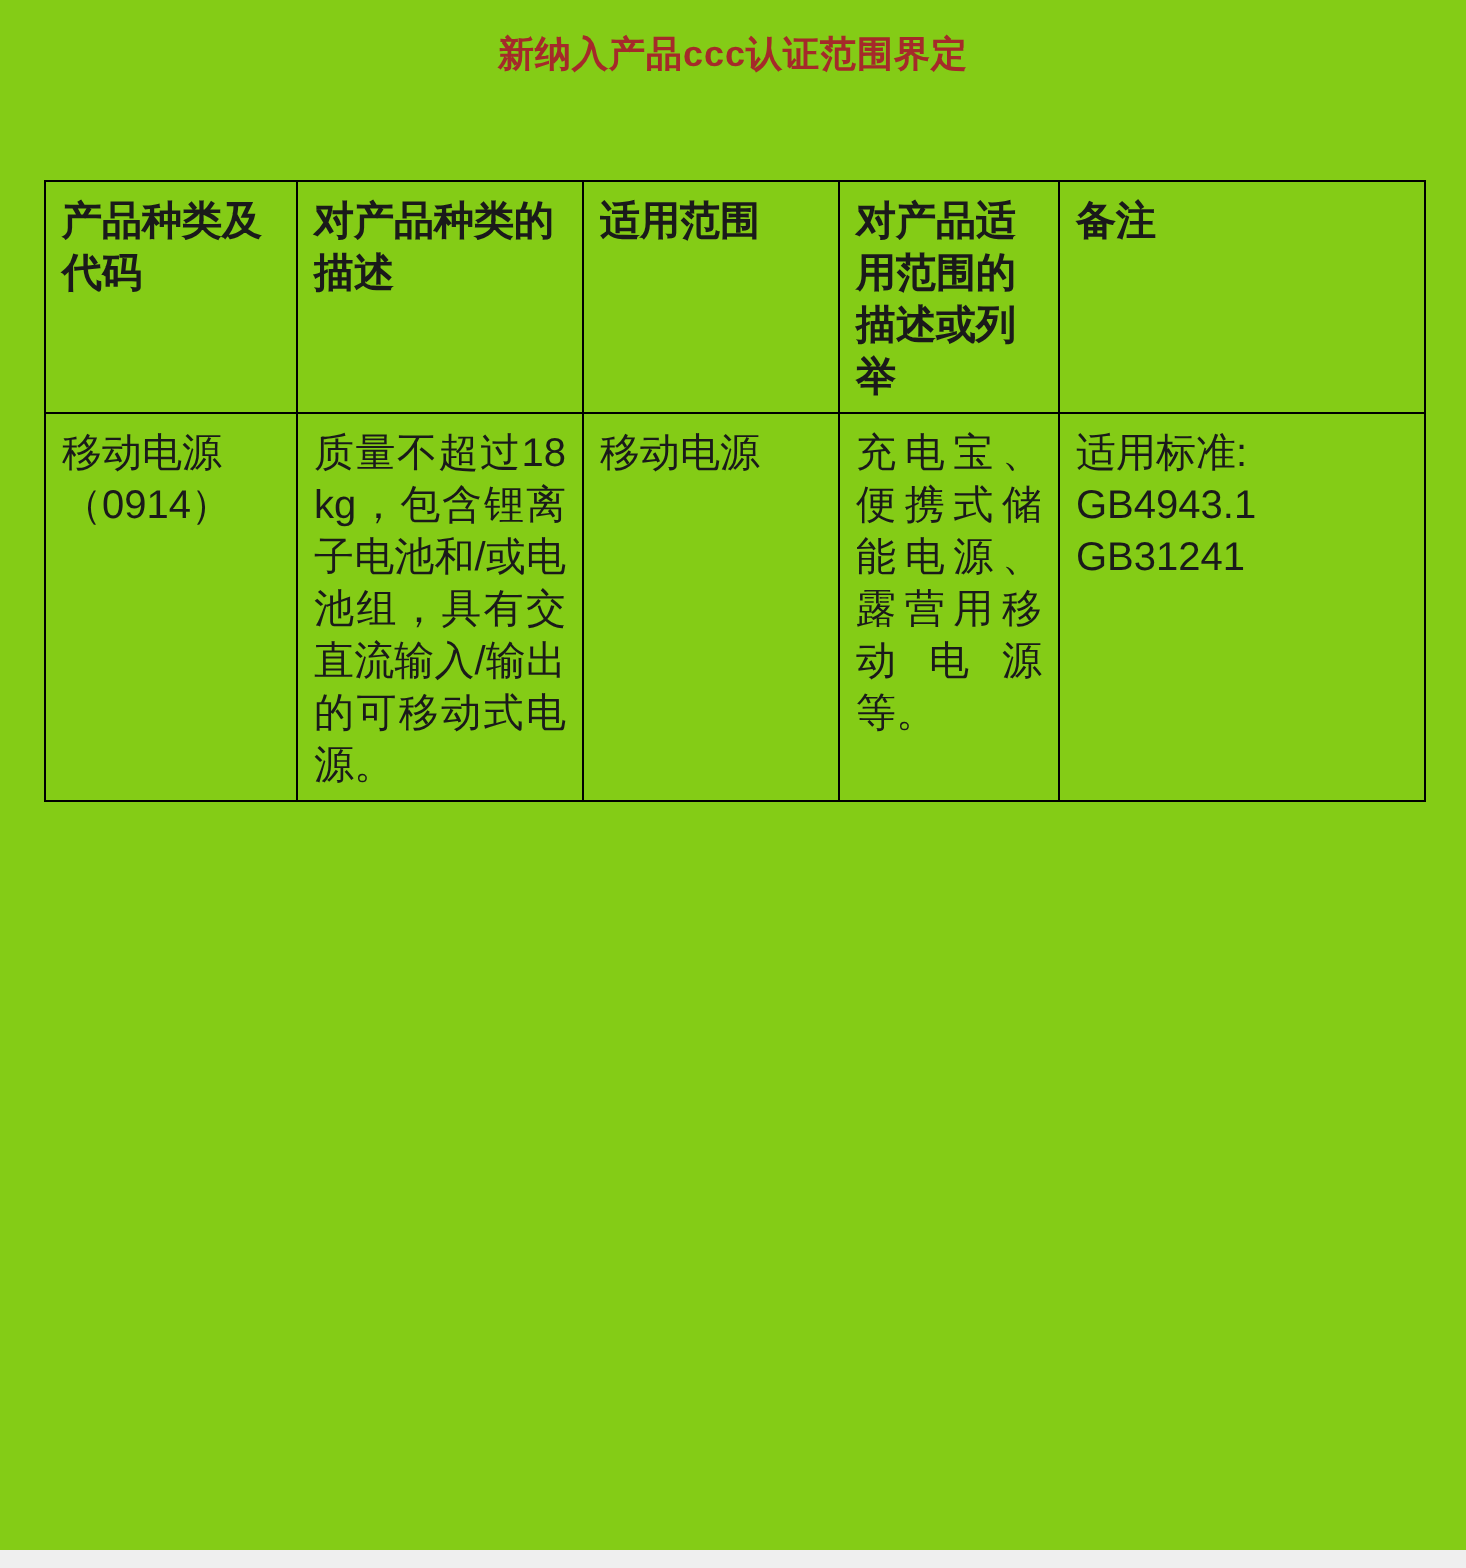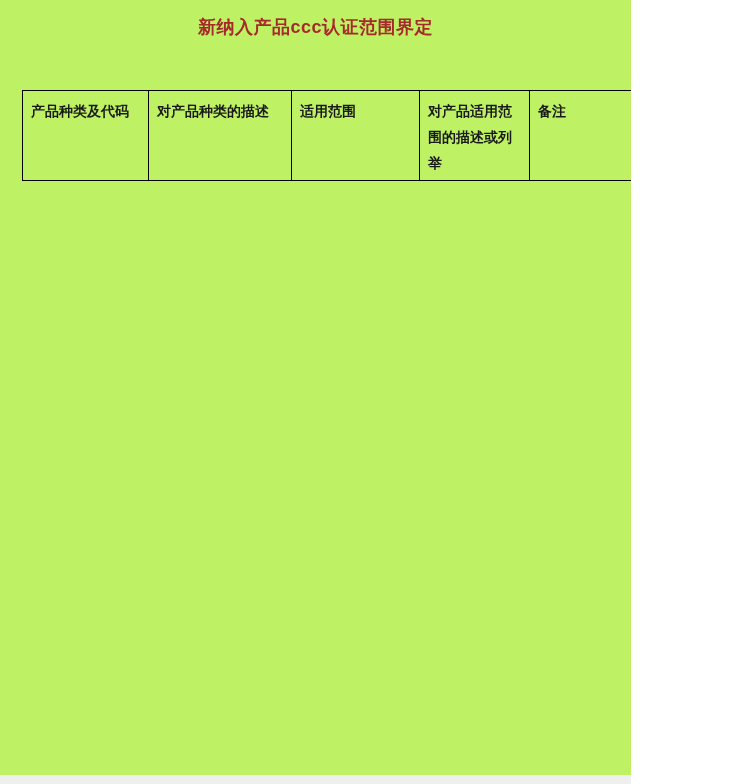--- a/index.html
+++ b/index.html
@@ -3,42 +3,42 @@
 <meta charset="utf-8">
 <style>
   html, body {
     margin: 0;
     padding: 0;
     background: #ffffff;
     font-family: "Liberation Sans", "DejaVu Sans", sans-serif;
   }
   .page {
     position: relative;
-    width: 631px;
+    width: 733px;
     height: 784px;
-    background: #bef264;
+    background: #84cc16;
     overflow: hidden;
   }
   .doc-title {
     margin: 0;
     padding-top: 15px;
     text-align: center;
     font-size: 18px;
     font-weight: bold;
     letter-spacing: 0.5px;
     color: #a52a2a;
   }
   table.ccc-table {
     position: absolute;
     left: 22px;
     top: 90px;
     width: 690px;
     border-collapse: collapse;
     table-layout: fixed;
-    font-size: 14px;
+    font-size: 20px;
     line-height: 26px;
     color: #1a1a1a;
   }
   .ccc-table th, .ccc-table td {
     border: 1px solid #000000;
     vertical-align: top;
     padding: 7px 8px 4px 8px;
     word-break: break-all;
   }
   .ccc-table th {
@@ -82,17 +82,27 @@
     <thead>
       <tr class="row-header">
         <th class="left">产品种类及代码</th>
         <th class="left">对产品种类的描述</th>
         <th>适用范围</th>
         <th>对产品适用范围的描述或列举</th>
         <th>备注</th>
       </tr>
     </thead>
     <tbody>
+      <tr class="row-2">
+        <td class="pre">移动电源
+（0914）</td>
+        <td class="just">质量不超过18kg，包含锂离子电池和/或电池组，具有交直流输入/输出的可移动式电源。</td>
+        <td>移动电源</td>
+        <td class="just">充电宝、便携式储能电源、露营用移动电源等。</td>
+        <td class="pre">适用标准:
+GB4943.1
+GB31241</td>
+      </tr>
     </tbody>
   </table>
 
   <div class="bottom-strip"></div>
 </div>
 
 </body></html>

